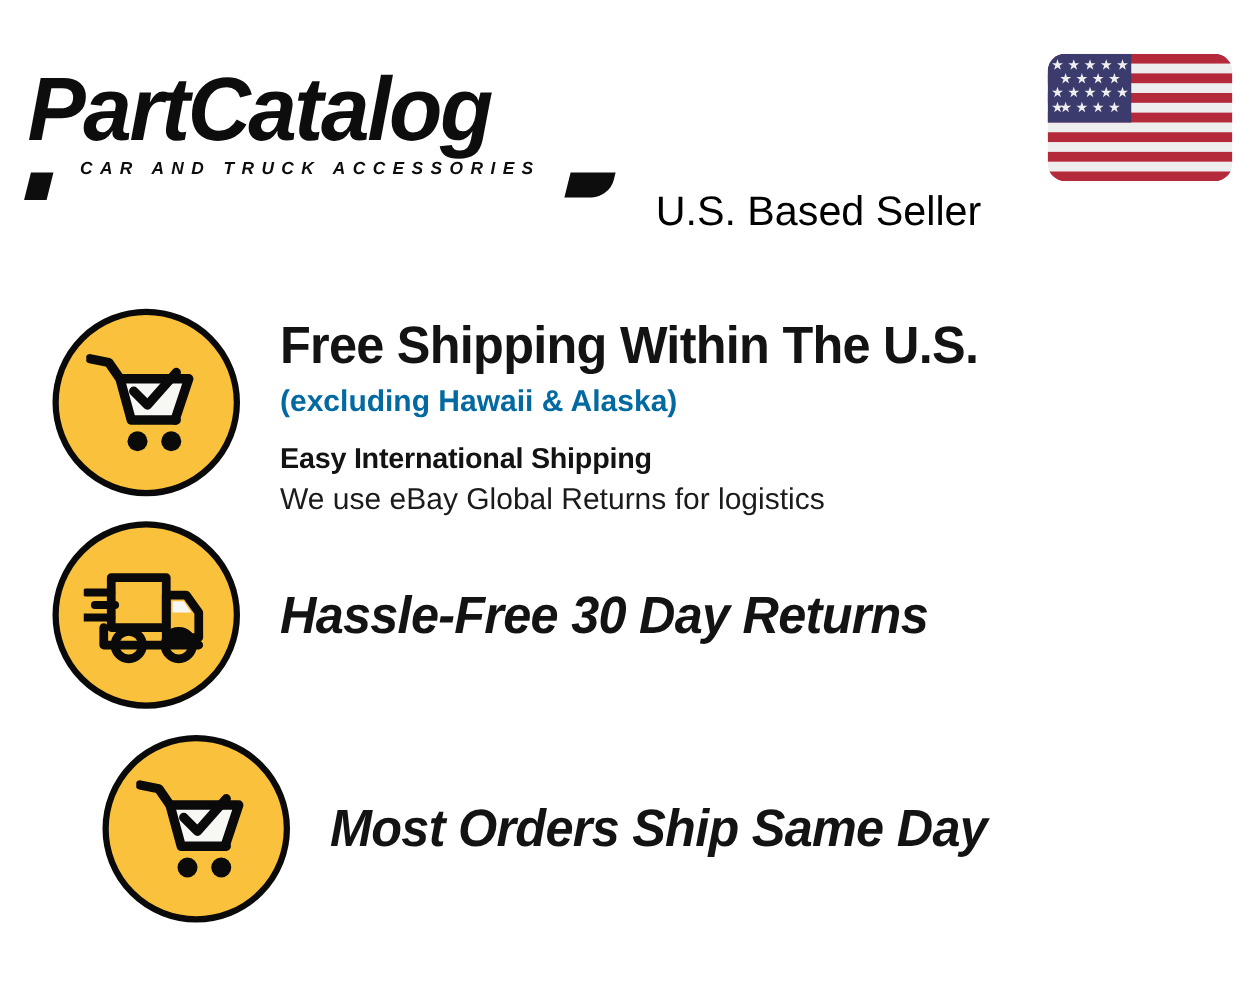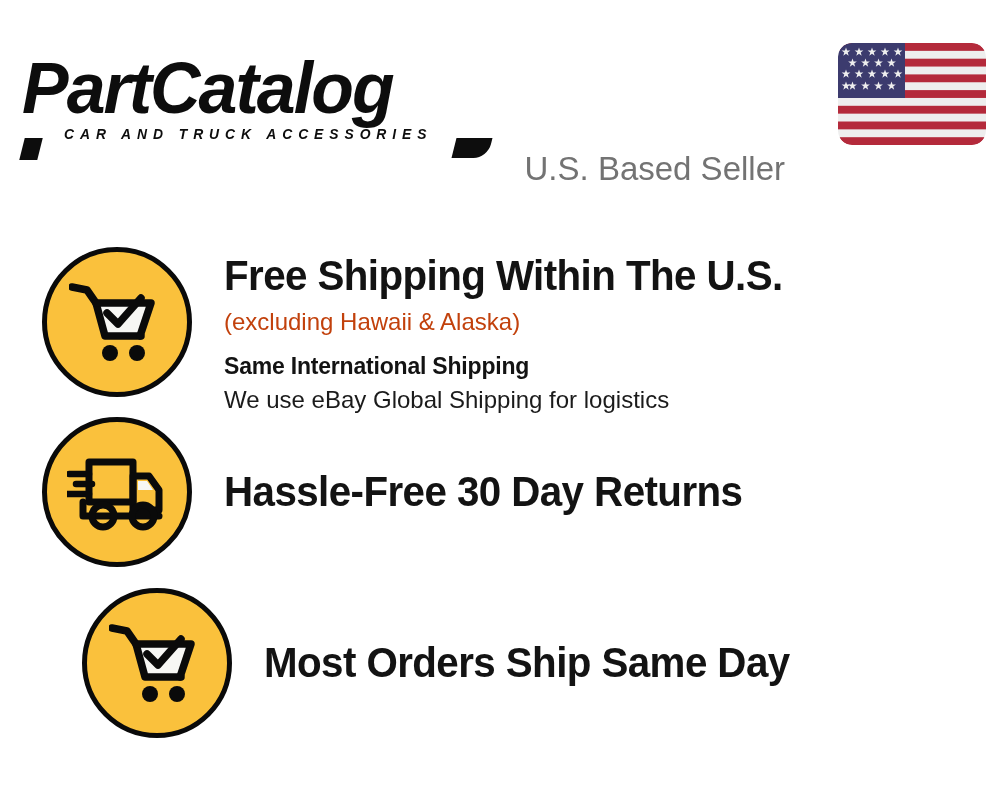--- a/index.html
+++ b/index.html
@@ -94,21 +94,21 @@
     border-radius: 14px;
   }
   #seller-label {
     position: absolute;
     right: 15px;
     top: 117px;
     font-family: "Liberation Sans", sans-serif;
     font-weight: 400;
     font-size: 33px;
     line-height: 40px;
-    color: #737373;
+    color: #000000;
     white-space: nowrap;
     letter-spacing: 0px;
   }
 
   
   #features {
     position: absolute;
     left: 0;
     top: 235px;
     width: 1000px;
@@ -141,39 +141,40 @@
   .badge svg { display: block; }
 
   .feature-text {
     flex: 1 1 auto;
     margin-left: 32px;
     padding-top: 4px;
   }
   .feature-row.centered .feature-text {
     align-self: center;
     padding-top: 0;
+    font-style: italic;
   }
 
   .feature-title {
     font-family: "Liberation Sans", sans-serif;
     font-weight: 700;
     font-size: 42px;
     line-height: 50px;
     letter-spacing: -0.6px;
     color: #131313;
     white-space: nowrap;
     transform: scaleX(0.96);
     transform-origin: left center;
   }
   .feature-sub {
     font-family: "Liberation Sans", sans-serif;
-    font-weight: 400;
+    font-weight: 700;
     font-size: 24px;
     line-height: 34px;
-    color: #c2410c;
+    color: #0369a1;
     margin-top: 4px;
     white-space: nowrap;
   }
   .feature-sub-strong {
     font-family: "Liberation Sans", sans-serif;
     font-weight: 700;
     font-size: 23px;
     line-height: 32px;
     color: #131313;
     margin-top: 11px;
@@ -267,22 +268,22 @@
 
         <path d="M38 34 L49 45 L72 19" fill="none" stroke="#0a0a0a" stroke-width="7.5" stroke-linecap="round" stroke-linejoin="round"></path>
 
         <circle cx="41" cy="74" r="8" fill="#0a0a0a"></circle>
         <circle cx="68" cy="74" r="8" fill="#0a0a0a"></circle>
       </svg>
     </div>
     <div class="feature-text">
       <div class="feature-title">Free Shipping Within The U.S.</div>
       <div class="feature-sub">(excluding Hawaii &amp; Alaska)</div>
-      <div class="feature-sub-strong">Same International Shipping</div>
-      <div class="feature-sub-note">We use eBay Global Shipping for logistics</div>
+      <div class="feature-sub-strong">Easy International Shipping</div>
+      <div class="feature-sub-note">We use eBay Global Returns for logistics</div>
     </div>
   </div>
 
   <div class="feature-row centered" id="feature-row-1">
     <div class="badge">
       <svg width="100" height="80" viewBox="0 0 100 80" xmlns="http://www.w3.org/2000/svg">
 
         <path d="M2 22 L22 22" stroke="#0a0a0a" stroke-width="6.5" stroke-linecap="round"></path>
         <path d="M9 32 L25 32" stroke="#0a0a0a" stroke-width="6.5" stroke-linecap="round"></path>
         <path d="M0 42 L22 42" stroke="#0a0a0a" stroke-width="6.5" stroke-linecap="round"></path>

